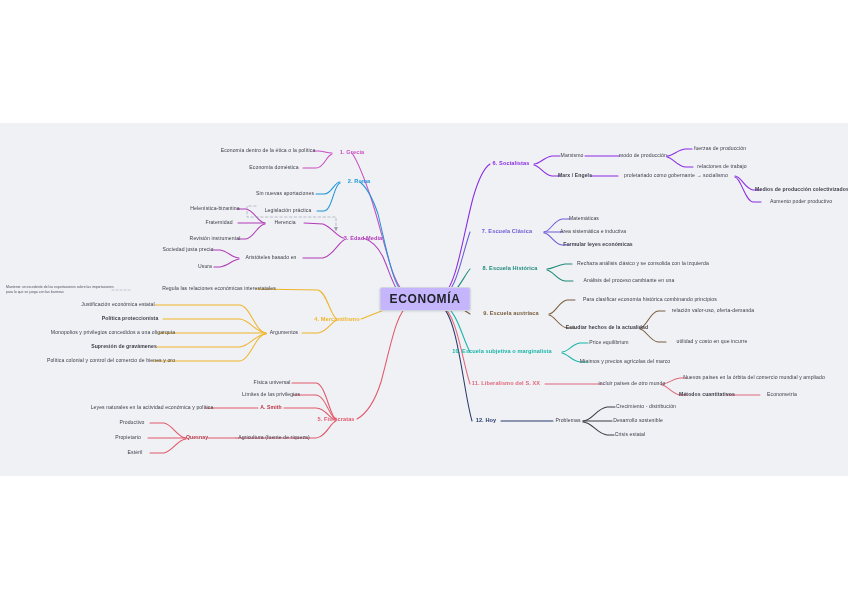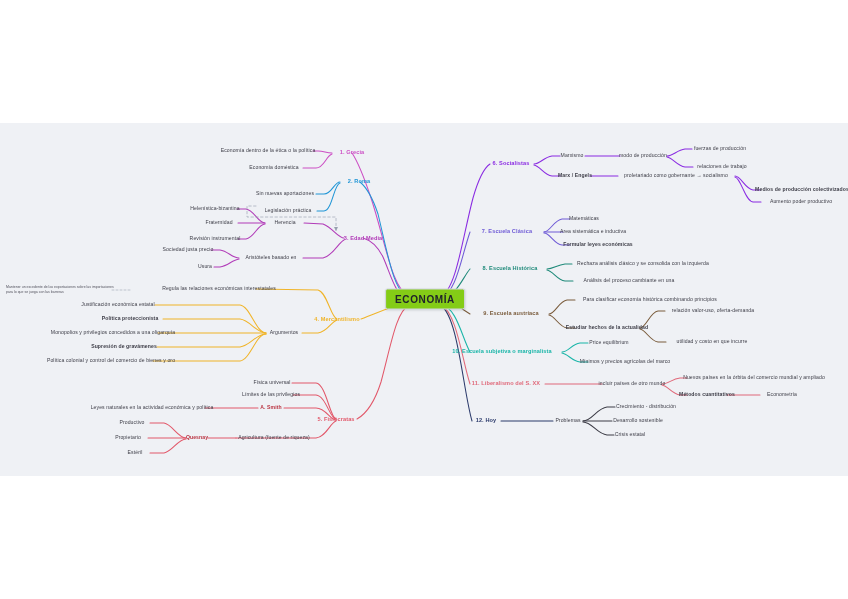--- a/index.html
+++ b/index.html
@@ -4,23 +4,23 @@
 <style>
   html,body{margin:0;padding:0;background:#ffffff;}
   body{width:848px;height:599px;overflow:hidden;font-family:"Liberation Sans",sans-serif;}
   #stage{position:relative;width:848px;height:599px;background:#ffffff;}
   #canvas{position:absolute;left:0;top:123px;width:848px;height:353px;background:#eff1f5;}
   #map{position:absolute;left:0;top:0;width:848px;height:599px;}
   .lbl{position:absolute;white-space:nowrap;transform:translate(-50%,-50%);
        font-size:5.1px;letter-spacing:.1px;color:#3c3c46;line-height:1;}
   .lbl.b{font-weight:bold;}
   .lbl.lvl1{font-size:5.6px;font-weight:bold;}
-  .center{position:absolute;transform:translate(-50%,-50%);background:#84cc16;
+  .center{position:absolute;transform:translate(-50%,-50%);background:#c4b5fd;
           border:1px solid #d2d6de;border-radius:2.5px;padding:4px 9px;
-          font-size:10px;font-weight:bold;letter-spacing:.6px;color:#20232a;
+          font-size:12px;font-weight:bold;letter-spacing:.6px;color:#20232a;
           box-shadow:0 1px 2px rgba(40,45,60,.10);white-space:nowrap;}
   .note{position:absolute;transform:translate(0,-50%);white-space:normal;
         font-size:3.5px;line-height:1.45;color:#53535e;width:112px;}
 </style>
 </head>
 <body>
 
 <div id="stage">
   <div id="canvas"></div>
 

